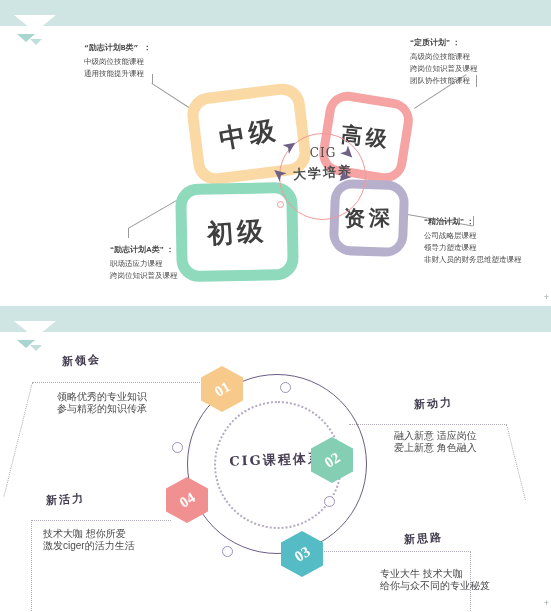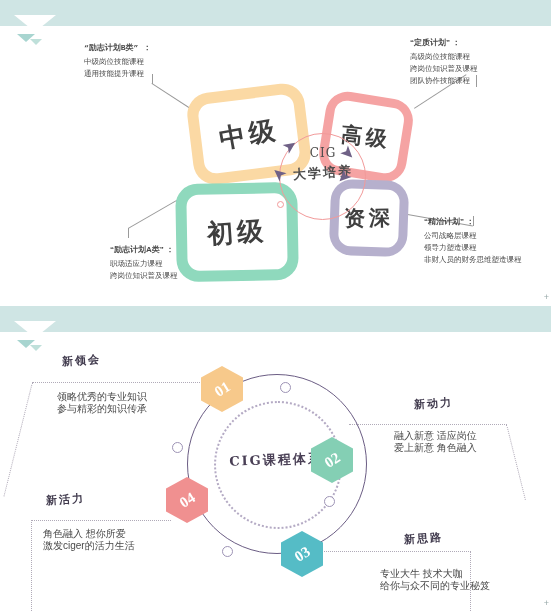--- a/index.html
+++ b/index.html
@@ -234,18 +234,18 @@
   </div>
 
   <div class="btitle" style="left:404px;top:225px;">新思路</div>
   <div class="bdesc" style="left:380px;top:262px;">
     <div>专业大牛 技术大咖</div>
     <div>给你与众不同的专业秘笈</div>
   </div>
 
   <div class="btitle" style="left:46px;top:186px;">新活力</div>
   <div class="bdesc" style="left:43px;top:222px;">
-    <div>角色融入 想你所爱</div>
+    <div>技术大咖 想你所爱</div>
     <div>激发ciger的活力生活</div>
   </div>
 
   <div class="plus" style="top:292px;">+</div>
 </section>
 
 </body></html>

